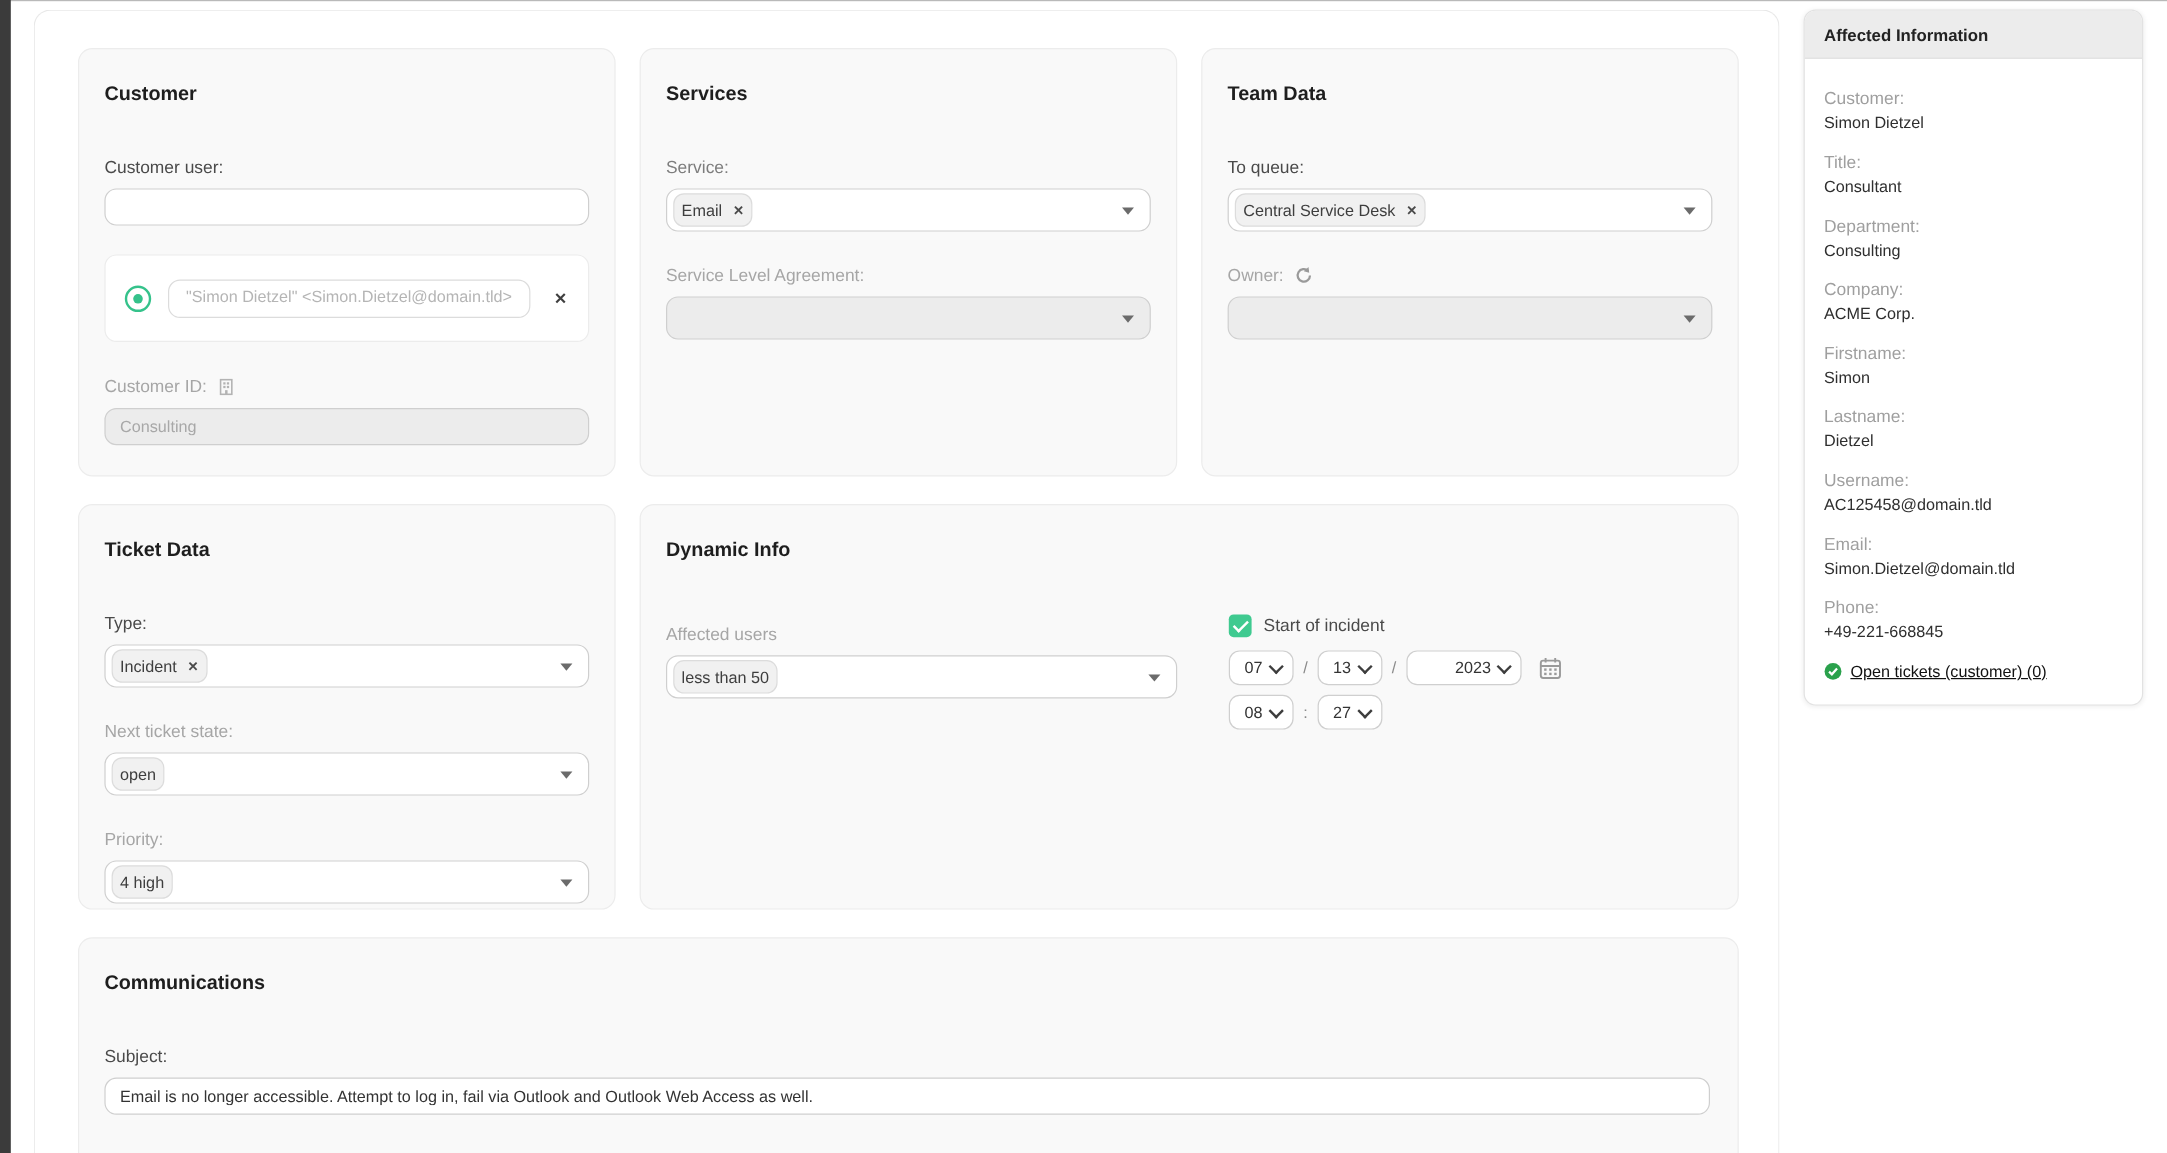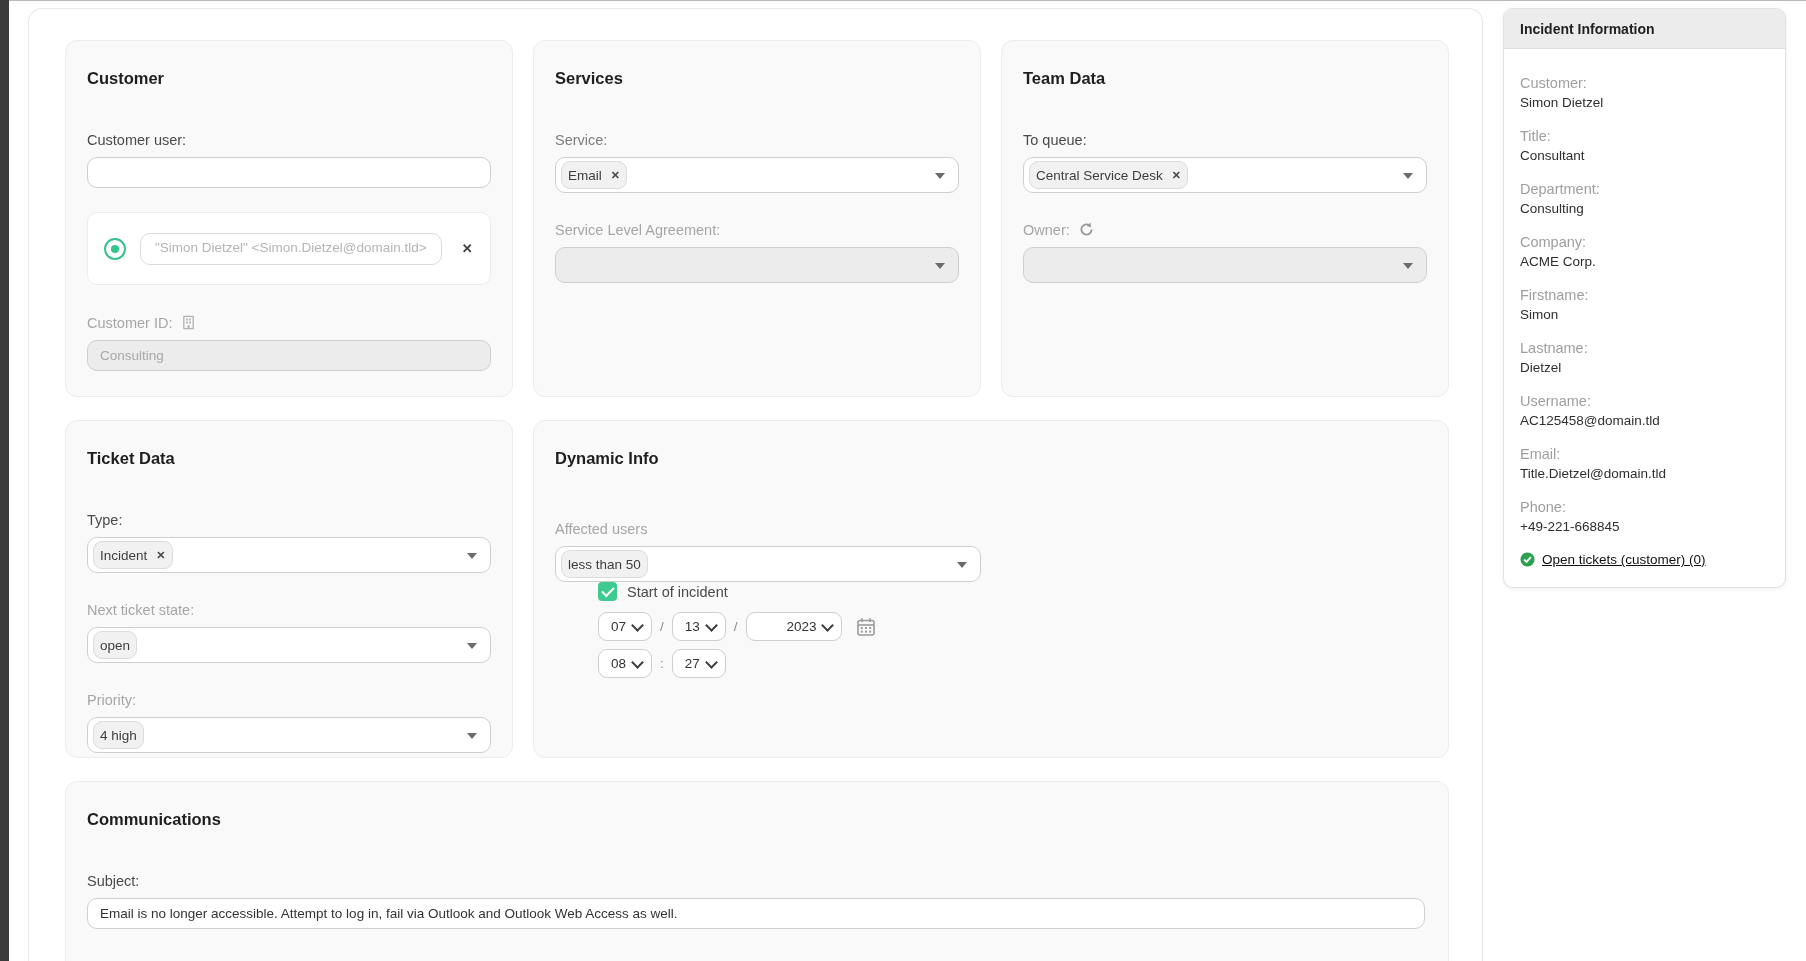--- a/index.html
+++ b/index.html
@@ -68,21 +68,21 @@
     position:absolute;right:13px;top:15px;width:0;height:0;
     border-left:5.5px solid transparent;border-right:5.5px solid transparent;border-top:6.5px solid #6b6b6b;
   }
   .pill{
     display:inline-flex;align-items:center;gap:9px;background:#f1f1f1;border:1px solid #dcdcdc;
     border-radius:9px;height:26px;padding:0 6px;font-size:13.5px;color:#3e3e3e;white-space:nowrap;cursor:pointer;
   }
   .pill .x{font-size:11px;font-weight:bold;color:#4a4a4a;cursor:pointer;}
 
   
-  .dyn-content{display:flex;margin-top:32px;flex-direction:column;}
+  .dyn-content{display:flex;margin-top:32px;}
   .dyn-left{width:426px;padding-top:9px;}
   .dyn-right{margin-left:43px;}
   .chk-row{display:flex;align-items:center;gap:10px;margin-bottom:11px;}
   .chk-row .lbl{margin-bottom:0;}
   .checkbox{width:19px;height:19px;border-radius:4px;background:#3fca90;display:flex;
     align-items:center;justify-content:center;cursor:pointer;flex:none;}
   .checkmark{width:10px;height:5px;border-left:2px solid #fff;border-bottom:2px solid #fff;
     transform:rotate(-45deg);margin-top:-3px;}
   .date-row{display:flex;align-items:center;gap:8px;margin-bottom:8px;}
   .mini-select{
@@ -307,21 +307,21 @@
           <label class="lbl dark">Subject:</label>
           <input class="txt" type="text" style="width: 1338px;" value="Email is no longer accessible. Attempt to log in, fail via Outlook and Outlook Web Access as well.">
         </div>
       </section>
 
     </div>
   </div>
 
   <aside class="sidebar">
     <div class="sb-header">
-      <span>Incident Information</span>
+      <span>Affected Information</span>
     </div>
     <div class="sb-body">
       <div class="sb-field">
         <div class="sb-label">Customer:</div>
         <div class="sb-value">Simon Dietzel</div>
       </div>
       <div class="sb-field">
         <div class="sb-label">Title:</div>
         <div class="sb-value">Consultant</div>
       </div>
@@ -340,21 +340,21 @@
       <div class="sb-field">
         <div class="sb-label">Lastname:</div>
         <div class="sb-value">Dietzel</div>
       </div>
       <div class="sb-field">
         <div class="sb-label">Username:</div>
         <div class="sb-value">AC125458@domain.tld</div>
       </div>
       <div class="sb-field">
         <div class="sb-label">Email:</div>
-        <div class="sb-value">Title.Dietzel@domain.tld</div>
+        <div class="sb-value">Simon.Dietzel@domain.tld</div>
       </div>
       <div class="sb-field">
         <div class="sb-label">Phone:</div>
         <div class="sb-value">+49-221-668845</div>
       </div>
       <div class="sb-link-row">
         <span class="badge-check">
           <svg viewBox="0 0 16 16" width="15" height="15">
             <circle cx="8" cy="8" r="7.5" fill="#2aa14c"></circle>
             <path d="M4.5 8.2 L7 10.6 L11.6 5.4" stroke="#fff" stroke-width="2" fill="none"></path>

